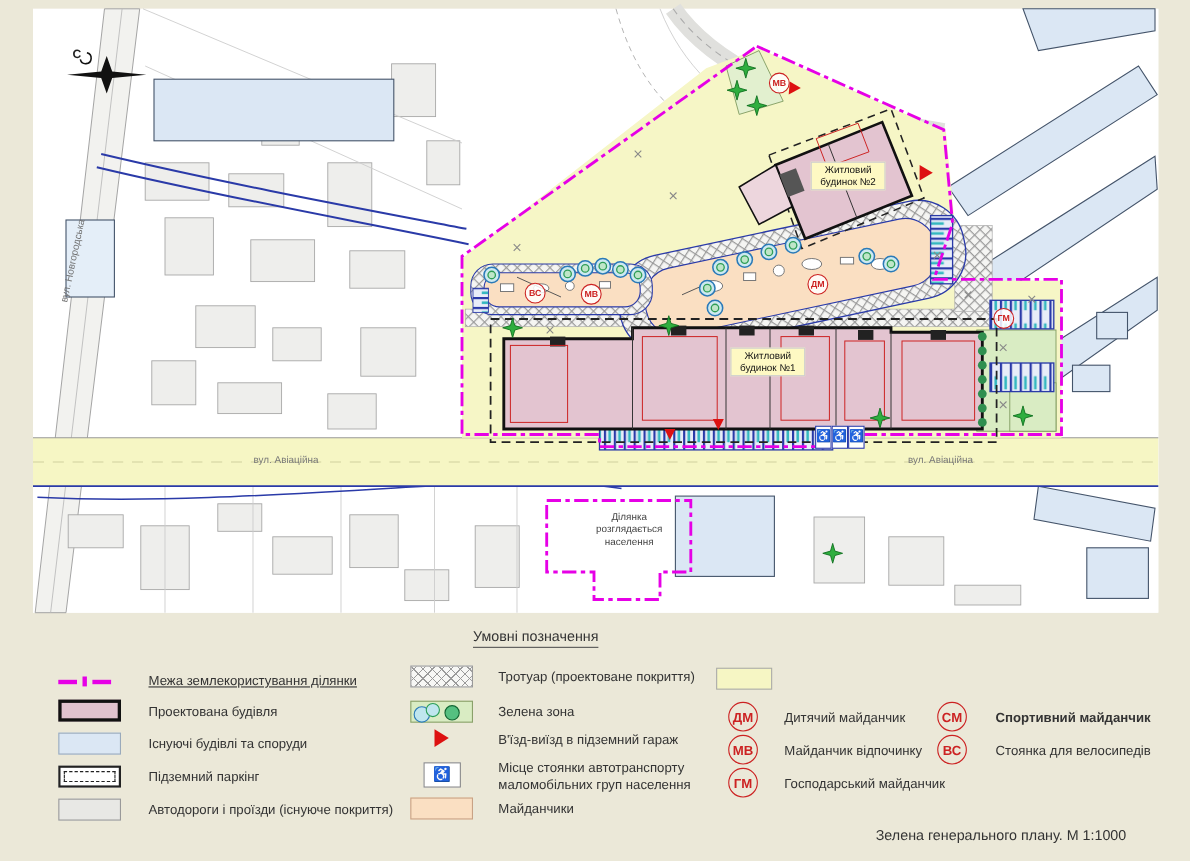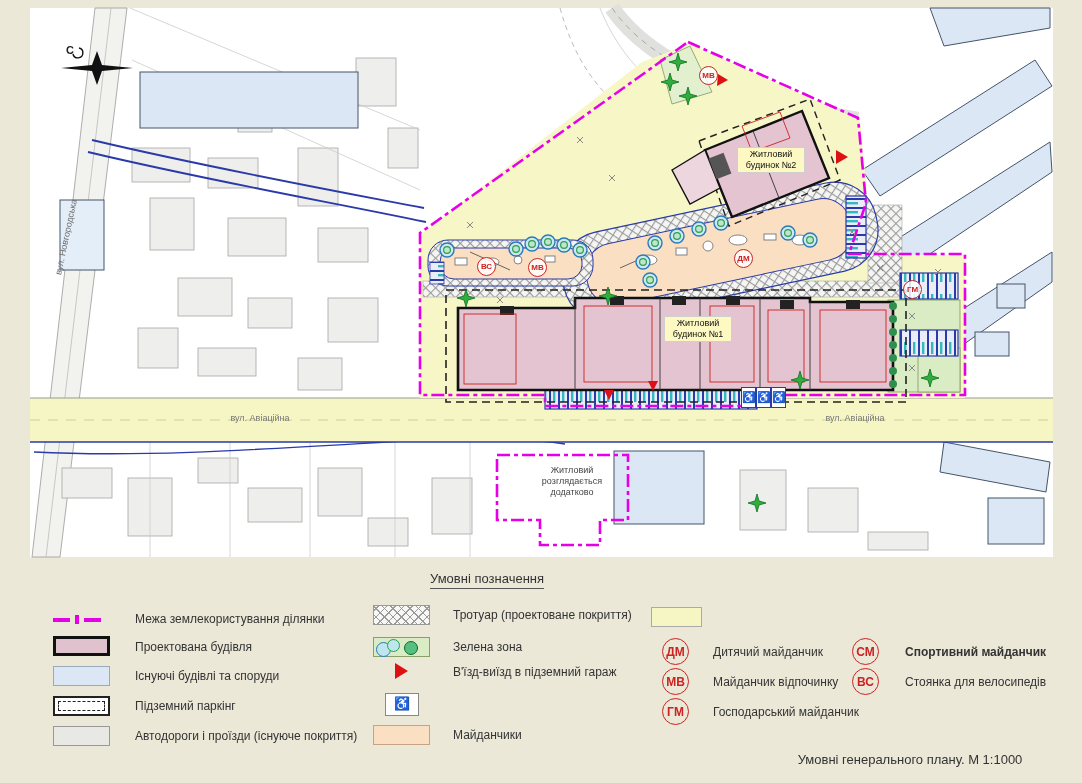--- a/index.html
+++ b/index.html
@@ -303,21 +303,21 @@
 
   <div class="compass-letter" style="left:66px;top:44px;">С</div>
 
   <div class="olabel street-v" style="left:11px;top:232px;">вул. Новгородська</div>
   <div class="olabel street-h" style="left:205px;top:413px;">вул. Авіаційна</div>
   <div class="olabel street-h" style="left:800px;top:413px;">вул. Авіаційна</div>
 
   <div class="bldg-chip" style="left:737px;top:147px;width:62px;">Житловий будинок №2</div>
   <div class="bldg-chip" style="left:664px;top:316px;width:62px;">Житловий будинок №1</div>
 
-  <div class="area-note" style="left:531px;top:465px;width:82px;">Житловий розглядається додатково</div>
+  <div class="area-note" style="left:531px;top:465px;width:82px;">Ділянка розглядається населення</div>
 
   <div class="map-badge" style="left:734px;top:249px;">ДМ</div>
   <div class="map-badge" style="left:528px;top:258px;">МВ</div>
   <div class="map-badge" style="left:477px;top:257px;">ВС</div>
   <div class="map-badge" style="left:903px;top:280px;">ГМ</div>
   <div class="map-badge" style="left:699px;top:66px;">МВ</div>
 
   <div class="wheel-spot" style="left:741px;top:387px;">♿</div>
   <div class="wheel-spot" style="left:756px;top:387px;">♿</div>
   <div class="wheel-spot" style="left:771px;top:387px;">♿</div>
@@ -329,49 +329,50 @@
       <i style="width:4px;height:9px;"></i>
       <i style="width:17px;"></i>
   </div>
   <div class="sw sw-rect sw-proposed" style="left:53px;top:636px;"></div>
   <div class="sw sw-rect sw-existing" style="left:53px;top:666px;"></div>
   <div class="sw sw-rect sw-parking" style="left:53px;top:696px;">
       <div class="inner"></div>
     </div>
   <div class="sw sw-rect sw-roadold" style="left:53px;top:726px;"></div>
 
-  <div class="lg-label" style="left:135px;top:612px;">Межа землекористування ділянки</div>
+  <div class="lg-label" style="left:135px;top:612px;text-decoration:underline;">Межа землекористування ділянки</div>
   <div class="lg-label" style="left:135px;top:640px;">Проектована будівля</div>
   <div class="lg-label" style="left:135px;top:669px;">Існуючі будівлі та споруди</div>
   <div class="lg-label" style="left:135px;top:699px;">Підземний паркінг</div>
   <div class="lg-label" style="left:135px;top:729px;">Автодороги і проїзди (існуюче покриття)</div>
 
   <div class="sw sw-rect sw-hatch" style="left:373px;top:605px;"></div>
   <div class="sw sw-rect sw-green" style="left:373px;top:637px;">
     <span class="t1"></span>
       <span class="t2"></span>
       <span class="t3"></span>
   </div>
   <div class="tri-right" style="left:395px;top:663px;"></div>
   <div class="wheel-box" style="left:385px;top:693px;">♿</div>
   <div class="sw sw-rect sw-playgr" style="left:373px;top:725px;"></div>
 
   <div class="lg-label" style="left:453px;top:608px;">Тротуар (проектоване покриття)</div>
   <div class="lg-label" style="left:453px;top:640px;">Зелена зона</div>
   <div class="lg-label" style="left:453px;top:665px;">В'їзд-виїзд в підземний гараж</div>
+  <div class="lg-label" style="left:453px;top:691px;width:215px;white-space:normal;line-height:15px;">Місце стоянки автотранспорту маломобільних груп населення</div>
   <div class="lg-label" style="left:453px;top:728px;">Майданчики</div>
 
   <div class="sw sw-rect sw-roadnew" style="left:651px;top:607px;width:51px;"></div>
 
   <div class="lg-badge" style="left:662px;top:638px;">ДМ</div>
   <div class="lg-label" style="left:713px;top:645px;">Дитячий майданчик</div>
   <div class="lg-badge" style="left:662px;top:668px;">МВ</div>
   <div class="lg-label" style="left:713px;top:675px;">Майданчик відпочинку</div>
   <div class="lg-badge" style="left:662px;top:698px;">ГМ</div>
   <div class="lg-label" style="left:713px;top:705px;">Господарський майданчик</div>
 
   <div class="lg-badge" style="left:852px;top:638px;">СМ</div>
   <div class="lg-label" style="left:905px;top:645px;font-weight:bold;">Спортивний майданчик</div>
   <div class="lg-badge" style="left:852px;top:668px;">ВС</div>
   <div class="lg-label" style="left:905px;top:675px;">Стоянка для велосипедів</div>
 
-  <div class="footer-title">Умовні  генерального плану. М 1:1000</div>
+  <div class="footer-title">Зелена  генерального плану. М 1:1000</div>
 </div>
 
 </body></html>

